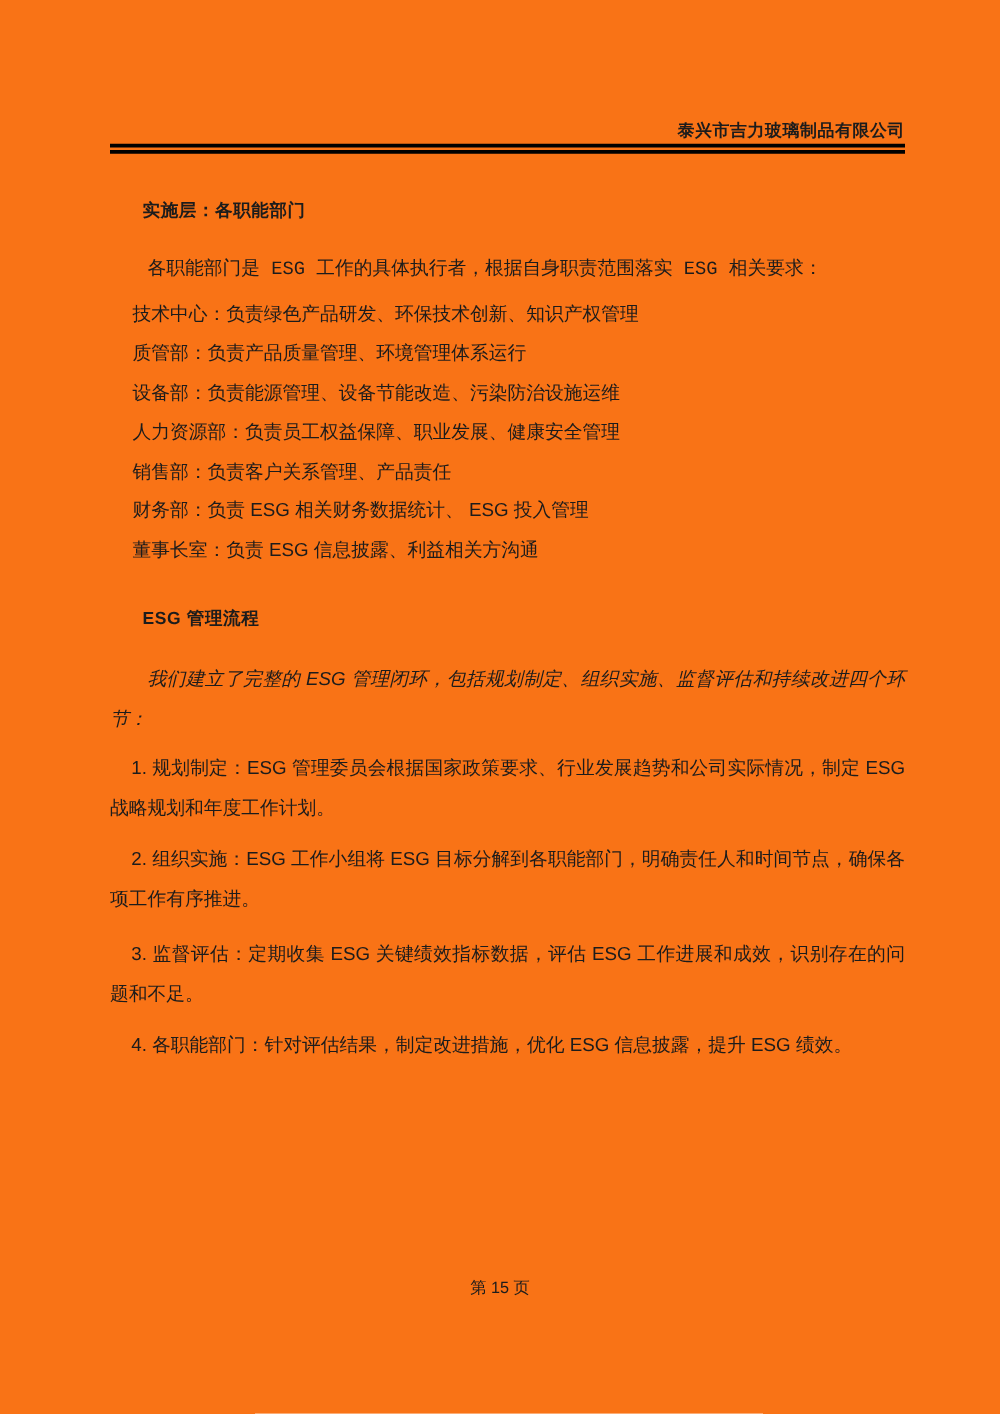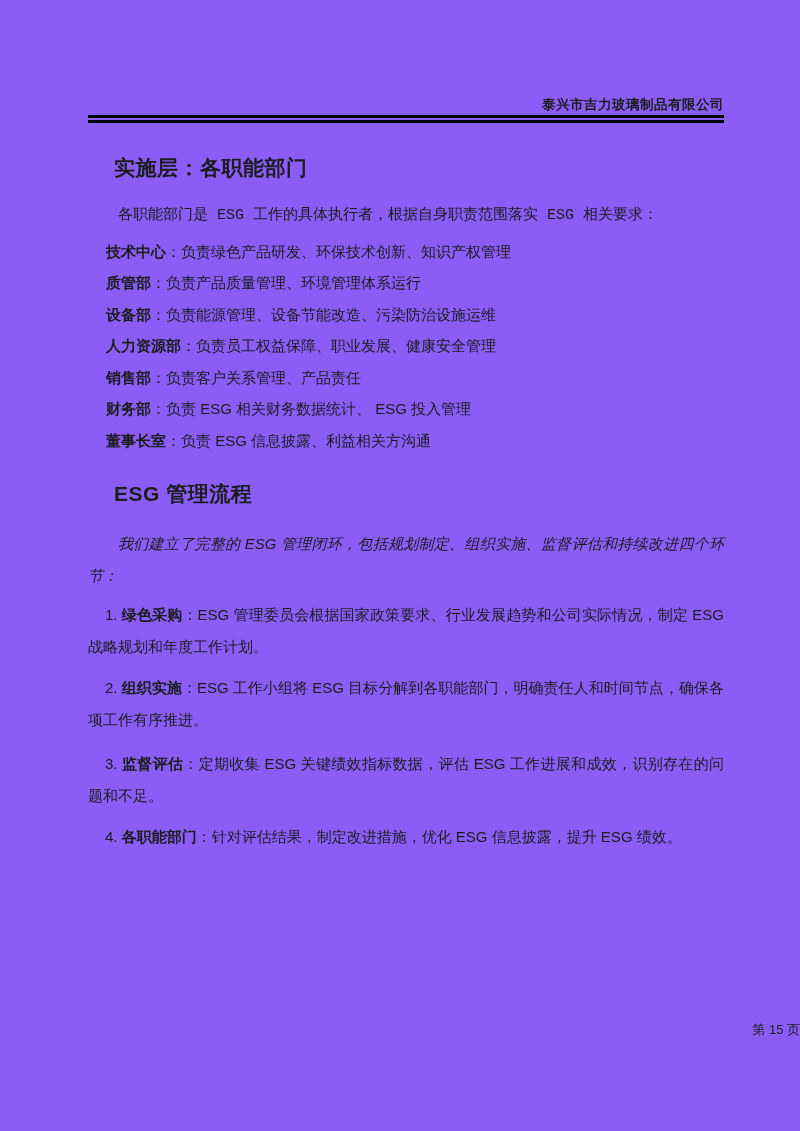--- a/index.html
+++ b/index.html
@@ -1,20 +1,20 @@
 <!DOCTYPE html>
 <html><head>
 <meta charset="utf-8">
 <style>
   html, body { margin: 0; padding: 0; background: #ffffff; }
   .page {
     position: relative;
     width: 800px;
     height: 1131px;
-    background: #8b5cf6;
+    background: #f97316;
     font-family: "Liberation Sans", "DejaVu Sans", sans-serif;
     color: #1c1c1c;
     overflow: hidden;
   }
   .hdr {
     position: absolute;
     left: 88px;
     right: 76px;
     top: 97px;
   }
@@ -29,49 +29,49 @@
   .rule { height: 3px; background: #000; }
   .rule.top { margin-bottom: 2px; }
   .content {
     position: absolute;
     left: 88px;
     right: 76px;
     top: 156px;
     font-size: 15px;
   }
   .content h1, .content h2 {
-    font-size: 21px;
+    font-size: 14px;
     line-height: 24px;
     font-weight: 700;
     margin: 0 0 0 26px;
     letter-spacing: 0.5px;
   }
   .content p {
     margin: 0;
     line-height: 31.5px;
     text-align: justify;
   }
   p.indent { text-indent: 2em; }
   p.dept { text-indent: 18px; }
   p.step { text-indent: 17px; }
-  .dept strong, .step strong { font-weight: 700; }
+  .dept strong, .step strong { font-weight: 400; }
   .mt20 { margin-top: 20px !important; font-family: Liberation Mono, monospace; }
   .mt4  { margin-top: 4px  !important; }
   .mt26 { margin-top: 26px !important; }
   .mt22 { margin-top: 22px !important; font-style: italic; }
   .mt8  { margin-top: 8px  !important; }
   .mt10 { margin-top: 10px !important; }
   .mt13 { margin-top: 13px !important; }
   .mt16 { margin-top: 16px !important; }
   .ftr {
     position: absolute;
     left: 0;
     right: 0;
     top: 1022px;
-    text-align: right;
+    text-align: center;
     font-size: 13px;
     line-height: 16px;
   }
 </style>
 </head>
 <body>
 
 <div class="page">
 
   <div class="hdr">
@@ -93,21 +93,21 @@
       <p class="dept"><strong>人力资源部</strong><span>：负责员工权益保障、职业发展、健康安全管理</span></p>
       <p class="dept"><strong>销售部</strong><span>：负责客户关系管理、产品责任</span></p>
       <p class="dept"><strong>财务部</strong><span>：负责 ESG 相关财务数据统计、 ESG 投入管理</span></p>
       <p class="dept"><strong>董事长室</strong><span>：负责 ESG 信息披露、利益相关方沟通</span></p>
     </div>
 
     <h2 class="mt26">ESG 管理流程</h2>
 
     <p class="indent mt22">我们建立了完整的 ESG 管理闭环，包括规划制定、组织实施、监督评估和持续改进四个环节：</p>
 
-    <p class="step mt8"><span>1. </span><strong>绿色采购</strong><span>：ESG 管理委员会根据国家政策要求、行业发展趋势和公司实际情况，制定 ESG 战略规划和年度工作计划。</span></p>
+    <p class="step mt8"><span>1. </span><strong>规划制定</strong><span>：ESG 管理委员会根据国家政策要求、行业发展趋势和公司实际情况，制定 ESG 战略规划和年度工作计划。</span></p>
 
     <p class="step mt10"><span>2. </span><strong>组织实施</strong><span>：ESG 工作小组将 ESG 目标分解到各职能部门，明确责任人和时间节点，确保各项工作有序推进。</span></p>
 
     <p class="step mt13"><span>3. </span><strong>监督评估</strong><span>：定期收集 ESG 关键绩效指标数据，评估 ESG 工作进展和成效，识别存在的问题和不足。</span></p>
 
     <p class="step mt10"><span>4. </span><strong>各职能部门</strong><span>：针对评估结果，制定改进措施，优化 ESG 信息披露，提升 ESG 绩效。</span></p>
 
 
   </div>
 

